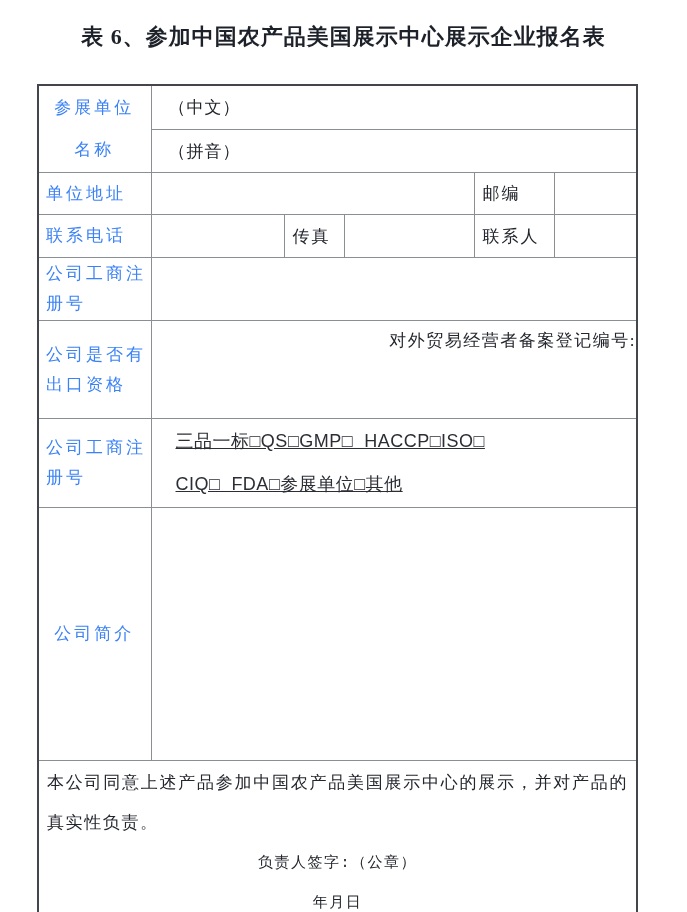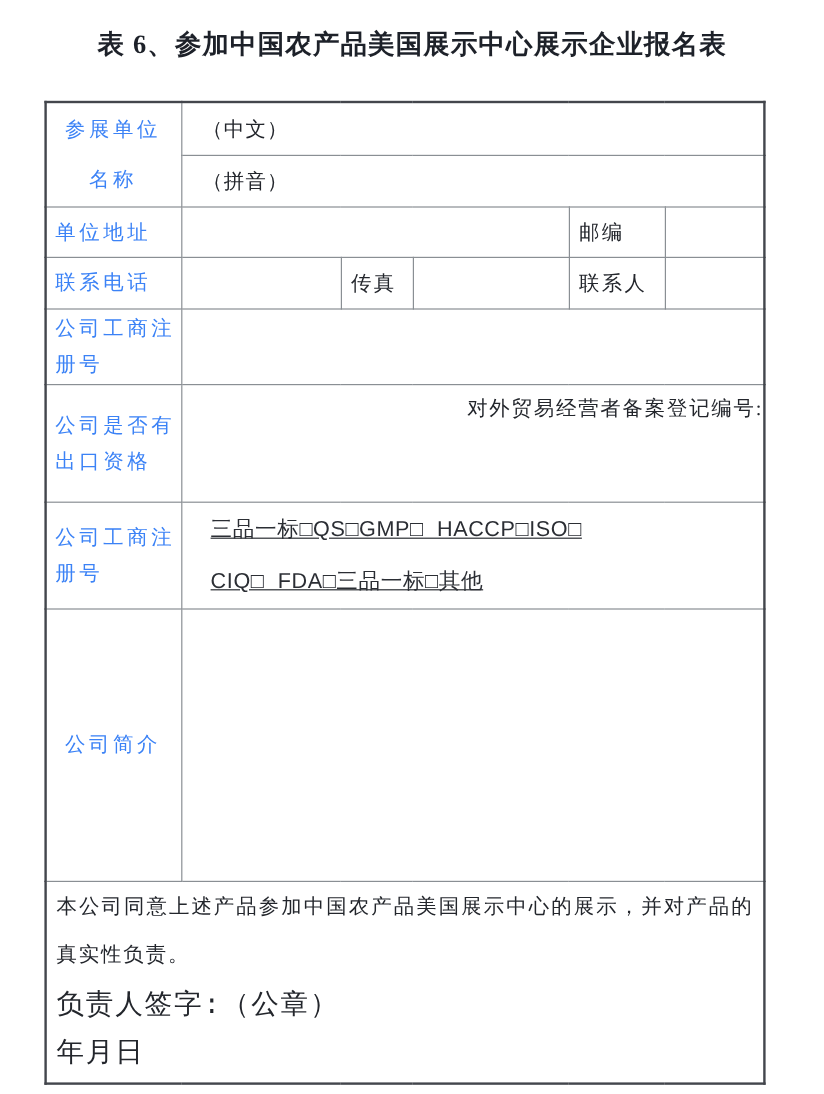--- a/index.html
+++ b/index.html
@@ -42,21 +42,21 @@
     word-break: break-all;
   }
   
   tr.r1 { height: 43px; }
   tr.r2 { height: 41px; }
   tr.r3 { height: 42px; }
   tr.r4 { height: 43px; }
   tr.r5 { height: 59px; }
   tr.r6 { height: 98px; }
   tr.r7 { height: 88px; }
-  tr.r8 { height: 227px; }
+  tr.r8 { height: 253px; }
   tr.r9 { height: 168px; font-family: Liberation Mono, monospace; }
 
   td.label {
     padding-left: 7px;
     letter-spacing: 3px;
     line-height: 30px;
     color: #3b82f6;
   }
   td.label-center {
     text-align: center;
@@ -97,21 +97,22 @@
     vertical-align: top;
     padding: 3px 8px 0 8px;
   }
   .decl-text {
     font-size: 17px;
     line-height: 40px;
     letter-spacing: 1.6px;
     text-align: justify;
   }
   .sig-line, .date-line {
-    font-size: 23px;
+    text-align: center;
+    font-size: 15px;
     line-height: 40px;
     letter-spacing: 1.5px;
   }
 </style>
 </head>
 <body>
 
 <div class="page-title">表 6、参加中国农产品美国展示中心展示企业报名表</div>
 
 <table class="form-table">
@@ -160,21 +161,21 @@
 
   <tr class="r6">
     <td class="label">公司是否有出口资格</td>
     <td class="export-cell" colspan="5">对外贸易经营者备案登记编号:</td>
   </tr>
 
   <tr class="r7">
     <td class="label">公司工商注册号</td>
     <td class="cert-cell" colspan="5">
       <div class="cert-line">三品一标□QS□GMP□  HACCP□ISO□</div>
-      <div class="cert-line">CIQ□  FDA□三品一标□其他</div>
+      <div class="cert-line">CIQ□  FDA□参展单位□其他</div>
     </td>
   </tr>
 
   <tr class="r8">
     <td class="label label-center">公司简介</td>
     <td colspan="5"></td>
   </tr>
 
   <tr class="r9">
     <td class="bottom-cell" colspan="6">

